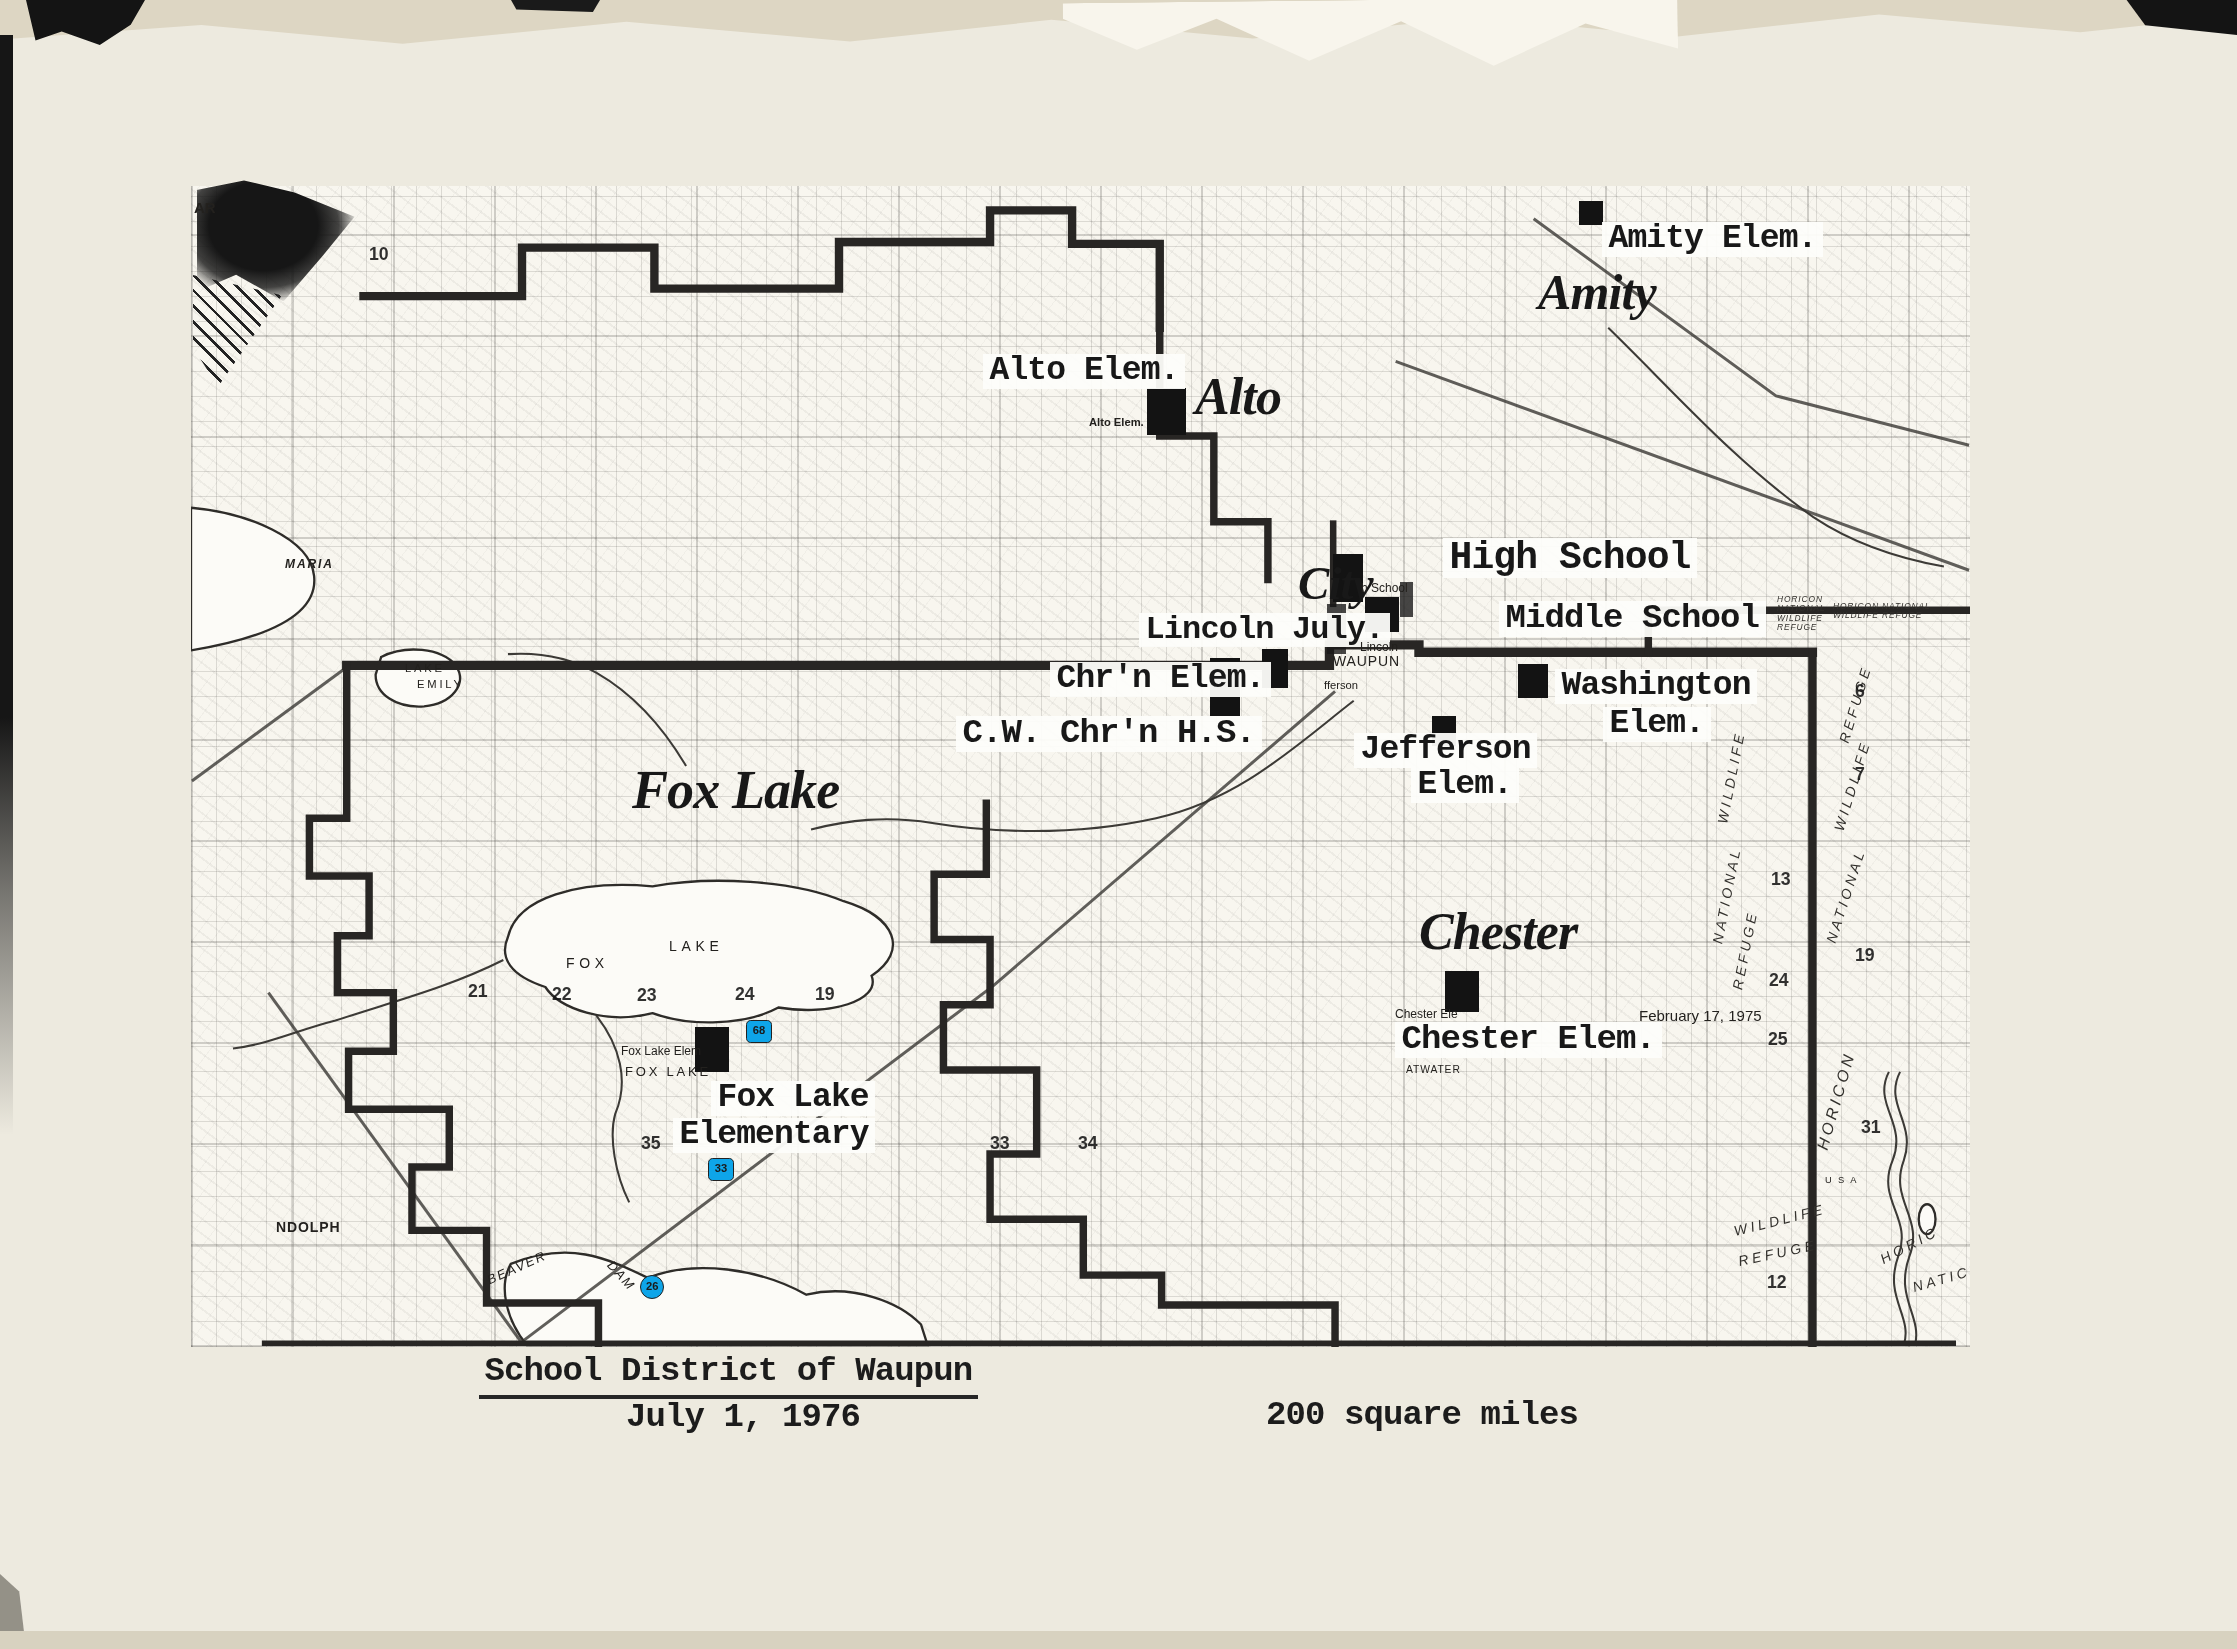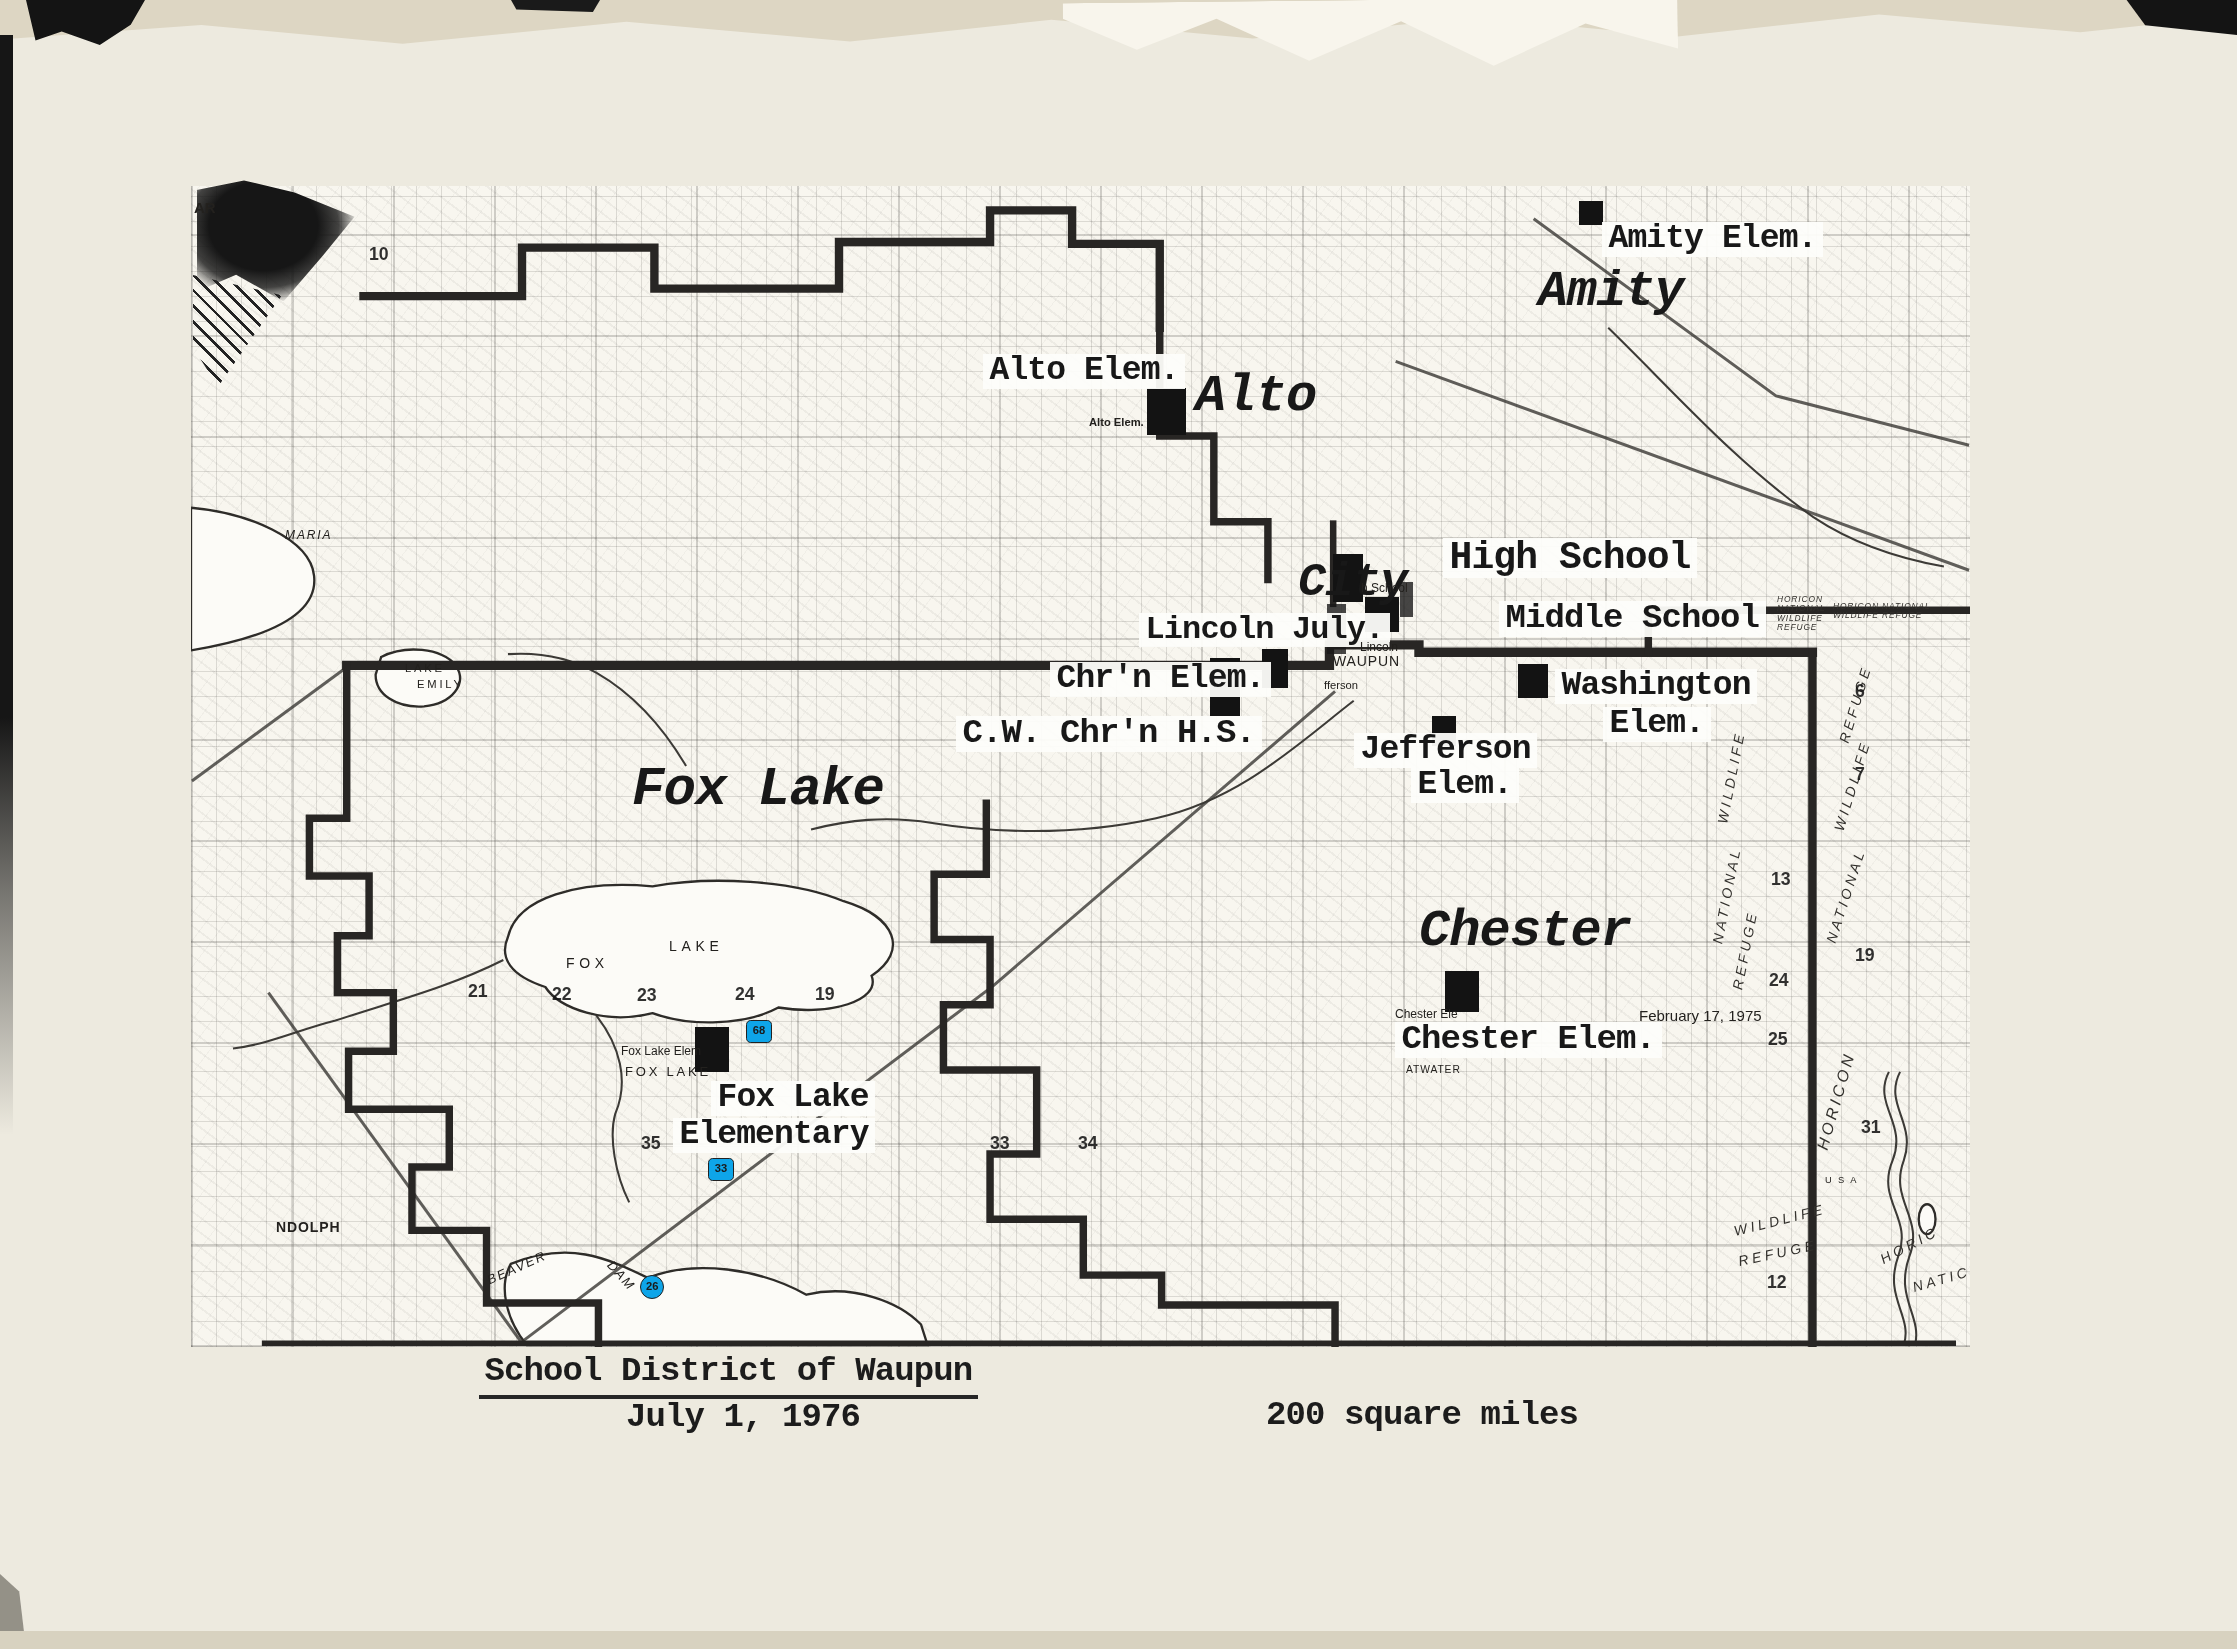--- a/index.html
+++ b/index.html
@@ -32,21 +32,21 @@
   .blob-tl{position:absolute;left:5.6px;top:-5.6px;width:158px;height:121px;
     background:radial-gradient(ellipse at 42% 38%, #161616 0 42%, rgba(22,22,22,.8) 58%, rgba(22,22,22,0) 74%);
     clip-path:polygon(0 8%,30% 0,62% 10%,100% 30%,80% 62%,55% 100%,25% 78%,0 92%);}
   .hatch-tl{position:absolute;left:1.9px;top:89px;width:89px;height:112px;
     background:repeating-linear-gradient(45deg,#232323 0 2.8px,transparent 2.8px 11.2px);
     clip-path:polygon(0 0,100% 18%,28% 100%,0 64%);}
   svg.layer{position:absolute;left:0;top:0;width:1779px;height:1161px;}
   
   .tw{position:absolute;font-family:"Liberation Mono",monospace;font-weight:700;color:#181818;
       background:rgba(253,253,250,.95);padding:0 6.5px;line-height:1.05;letter-spacing:-0.9px;white-space:nowrap;}
-  .town{position:absolute;font-family:Liberation Mono, monospace;font-weight:700;font-style:italic;
+  .town{position:absolute;font-family:Liberation Serif, serif;font-weight:700;font-style:italic;
       color:#181818;white-space:nowrap;letter-spacing:-0.9px;}
   .mp{position:absolute;color:#23211e;white-space:nowrap;}
   .sec{position:absolute;font-weight:700;font-size:17.7px;color:rgba(20,20,20,.88);}
   .vref{position:absolute;font-style:italic;letter-spacing:3.7px;font-size:14px;color:#33312d;
       transform-origin:left bottom;white-space:nowrap;}
   .marker{position:absolute;background:#131313;}
   .cityrect{position:absolute;background:rgba(25,25,25,.8);}
   .shield{position:absolute;width:24px;height:20.5px;border:1.9px solid #222;border-radius:4.7px;background:#0ea5e9;
       font-size:11.2px;font-weight:700;text-align:center;line-height:18.6px;color:#1a1a1a;}
   .shield.circle{border-radius:50%;width:22.4px;height:22.4px;line-height:20.5px;}
@@ -148,21 +148,21 @@
   <span class="tw" style="left:673px;top:1118px;font-size:33px">Elementary</span>
 
   <span class="town" style="left:1538px;top:263px;font-size:50px">Amity</span>
   <span class="town" style="left:1195px;top:367px;font-size:52px">Alto</span>
   <span class="town" style="left:1298px;top:556px;font-size:47px">City</span>
   <span class="town" style="left:632px;top:759px;font-size:54px">Fox Lake</span>
   <span class="town" style="left:1419px;top:902px;font-size:52px">Chester</span>
 
 
   <span class="mp" style="left:194px;top:199px;font-size:15px;font-weight:700">AR</span>
-  <span class="mp" style="left:285px;top:528px;font-size:12px;font-style:italic;font-weight:400;letter-spacing:1.9px">MARIA</span>
+  <span class="mp" style="left:285px;top:557px;font-size:12px;font-style:italic;font-weight:700;letter-spacing:1.9px">MARIA</span>
   <span class="mp" style="left:405px;top:662px;font-size:11.2px;letter-spacing:2.8px">LAKE</span>
   <span class="mp" style="left:417px;top:678px;font-size:11.2px;letter-spacing:2.8px">EMILY</span>
   <span class="mp" style="left:566px;top:955px;font-size:14px;letter-spacing:4.7px">FOX</span>
   <span class="mp" style="left:669px;top:938px;font-size:14px;letter-spacing:4.7px">LAKE</span>
   <span class="mp" style="left:1089px;top:416px;font-size:11.2px;font-weight:700">Alto Elem.</span>
   <span class="mp" style="left:1361px;top:581px;font-size:12px">h School</span>
   <span class="mp" style="left:1360px;top:640px;font-size:12px">Lincoln</span>
   <span class="mp" style="left:1333px;top:653px;font-size:14px;letter-spacing:0.9px">WAUPUN</span>
   <span class="mp" style="left:1324px;top:679px;font-size:11.2px">fferson</span>
   <span class="mp" style="left:621px;top:1044px;font-size:12px">Fox Lake Elem</span>

